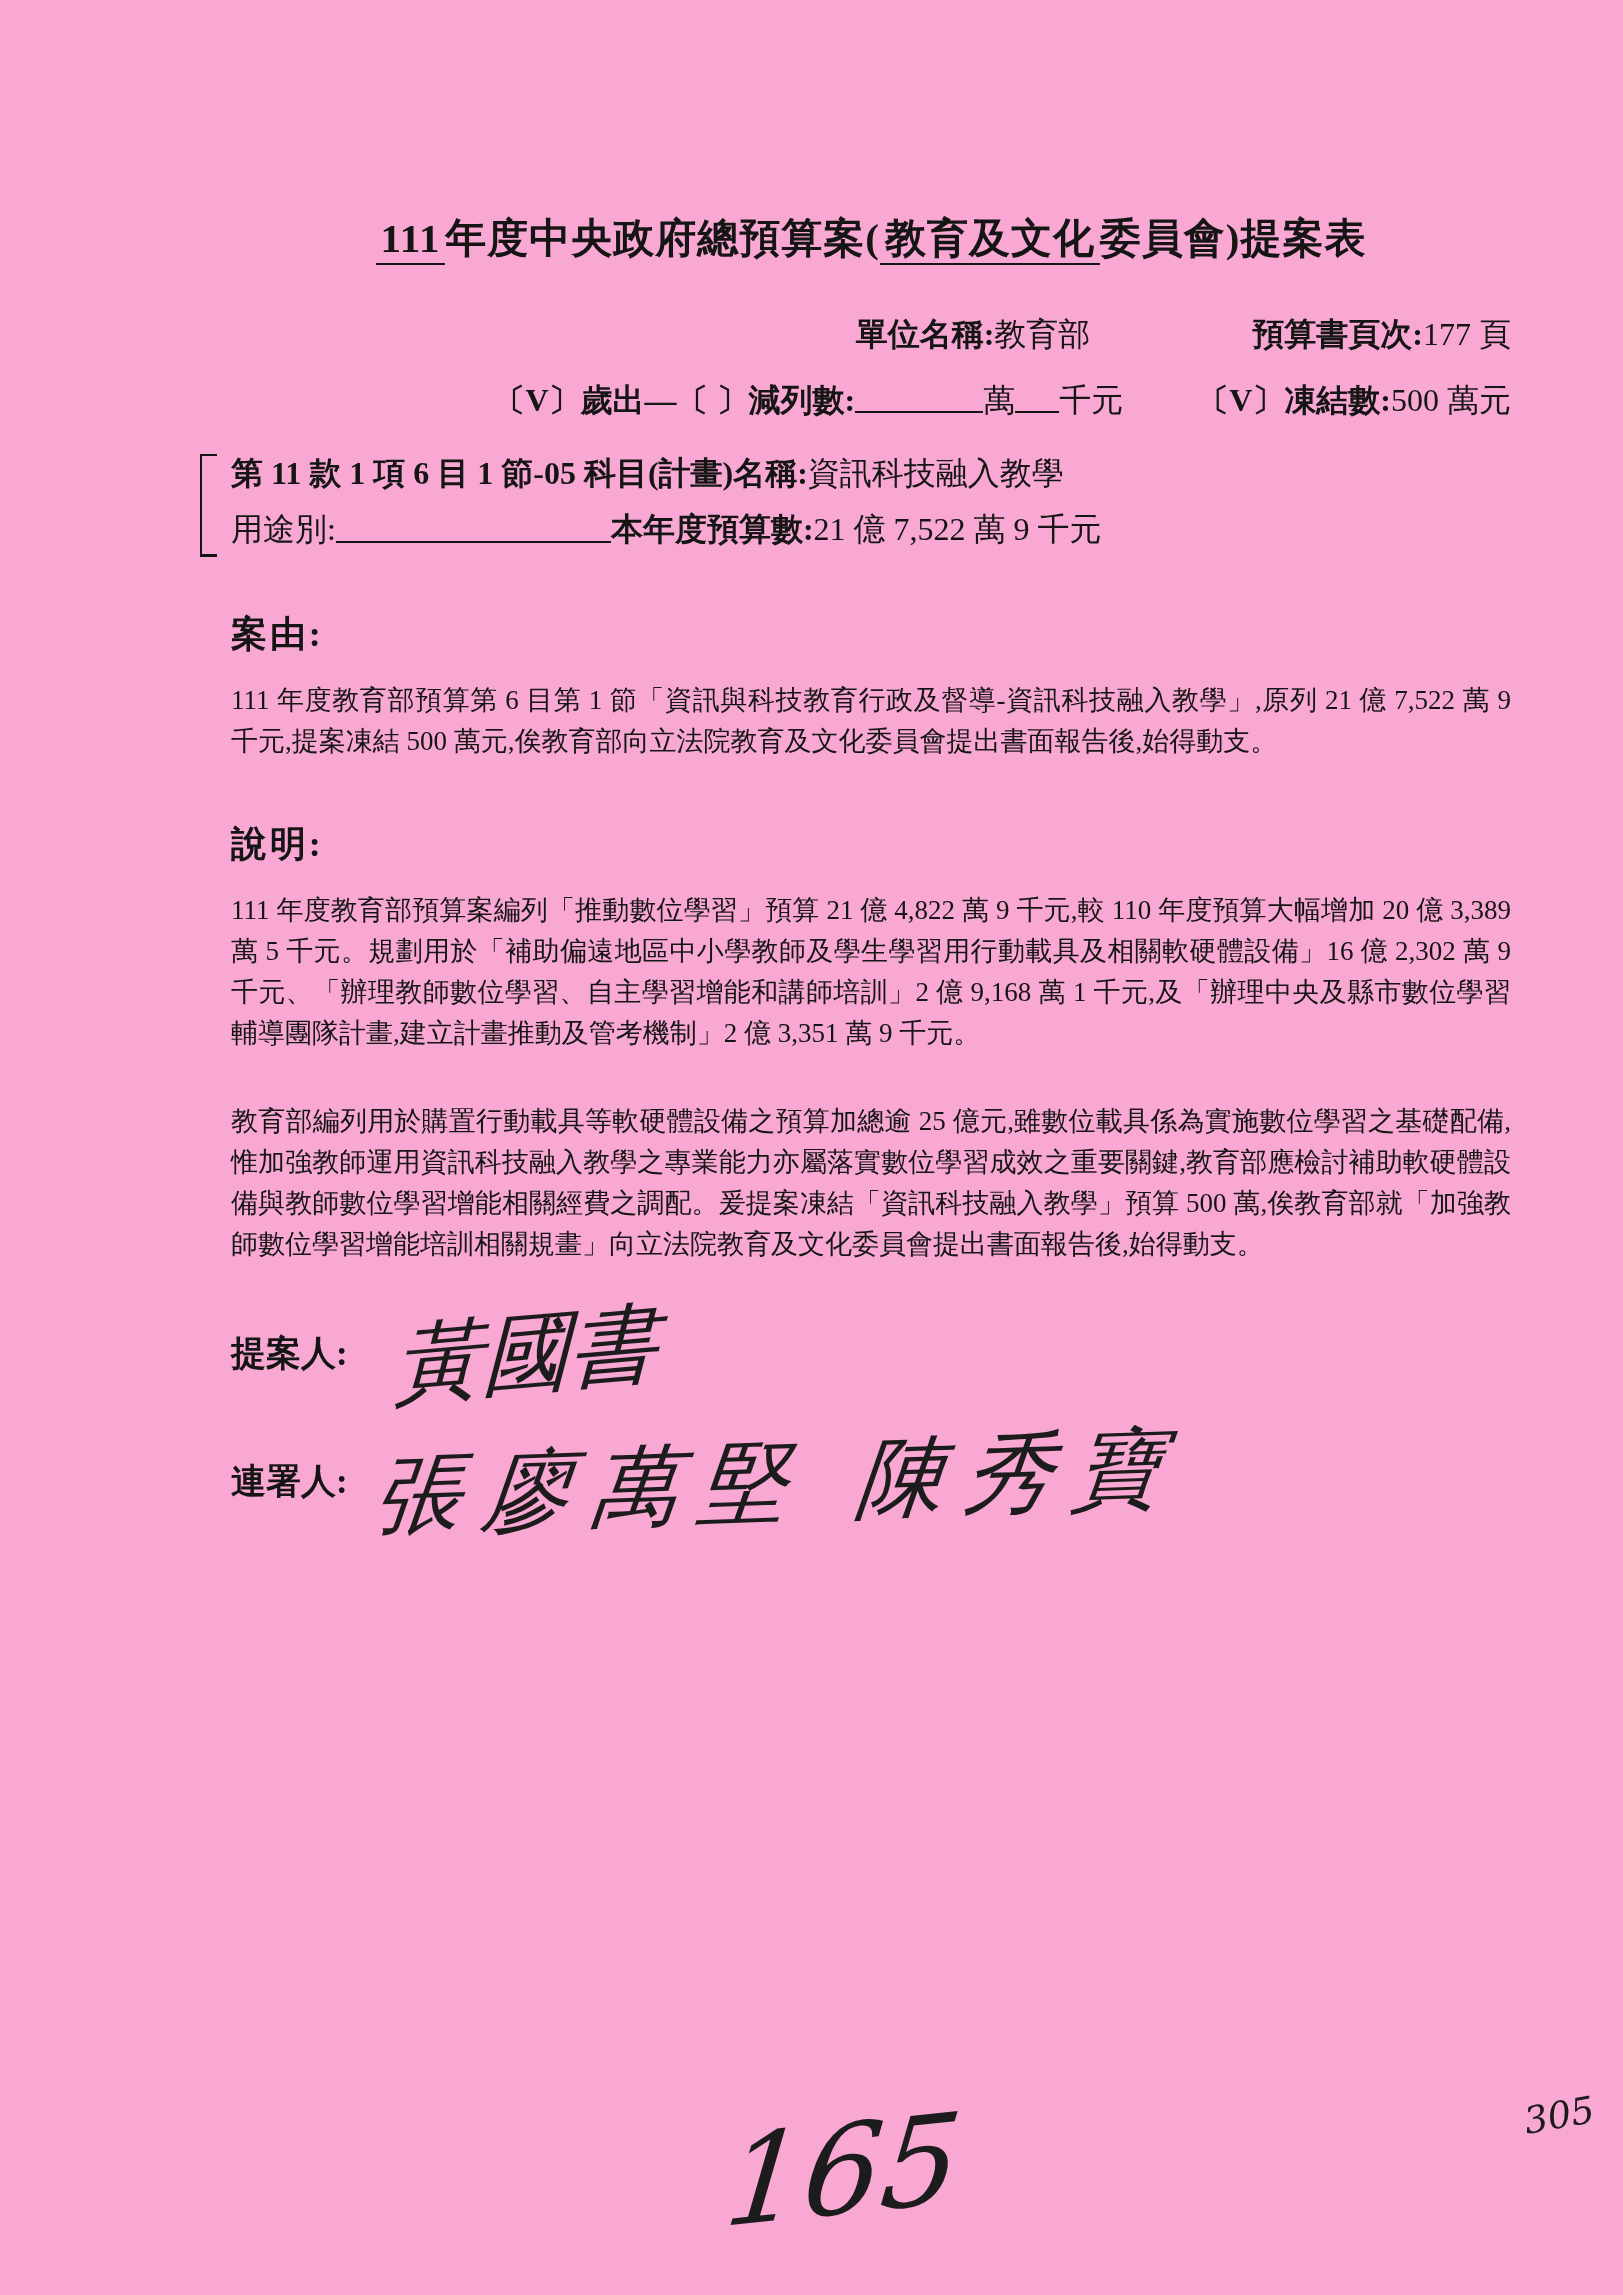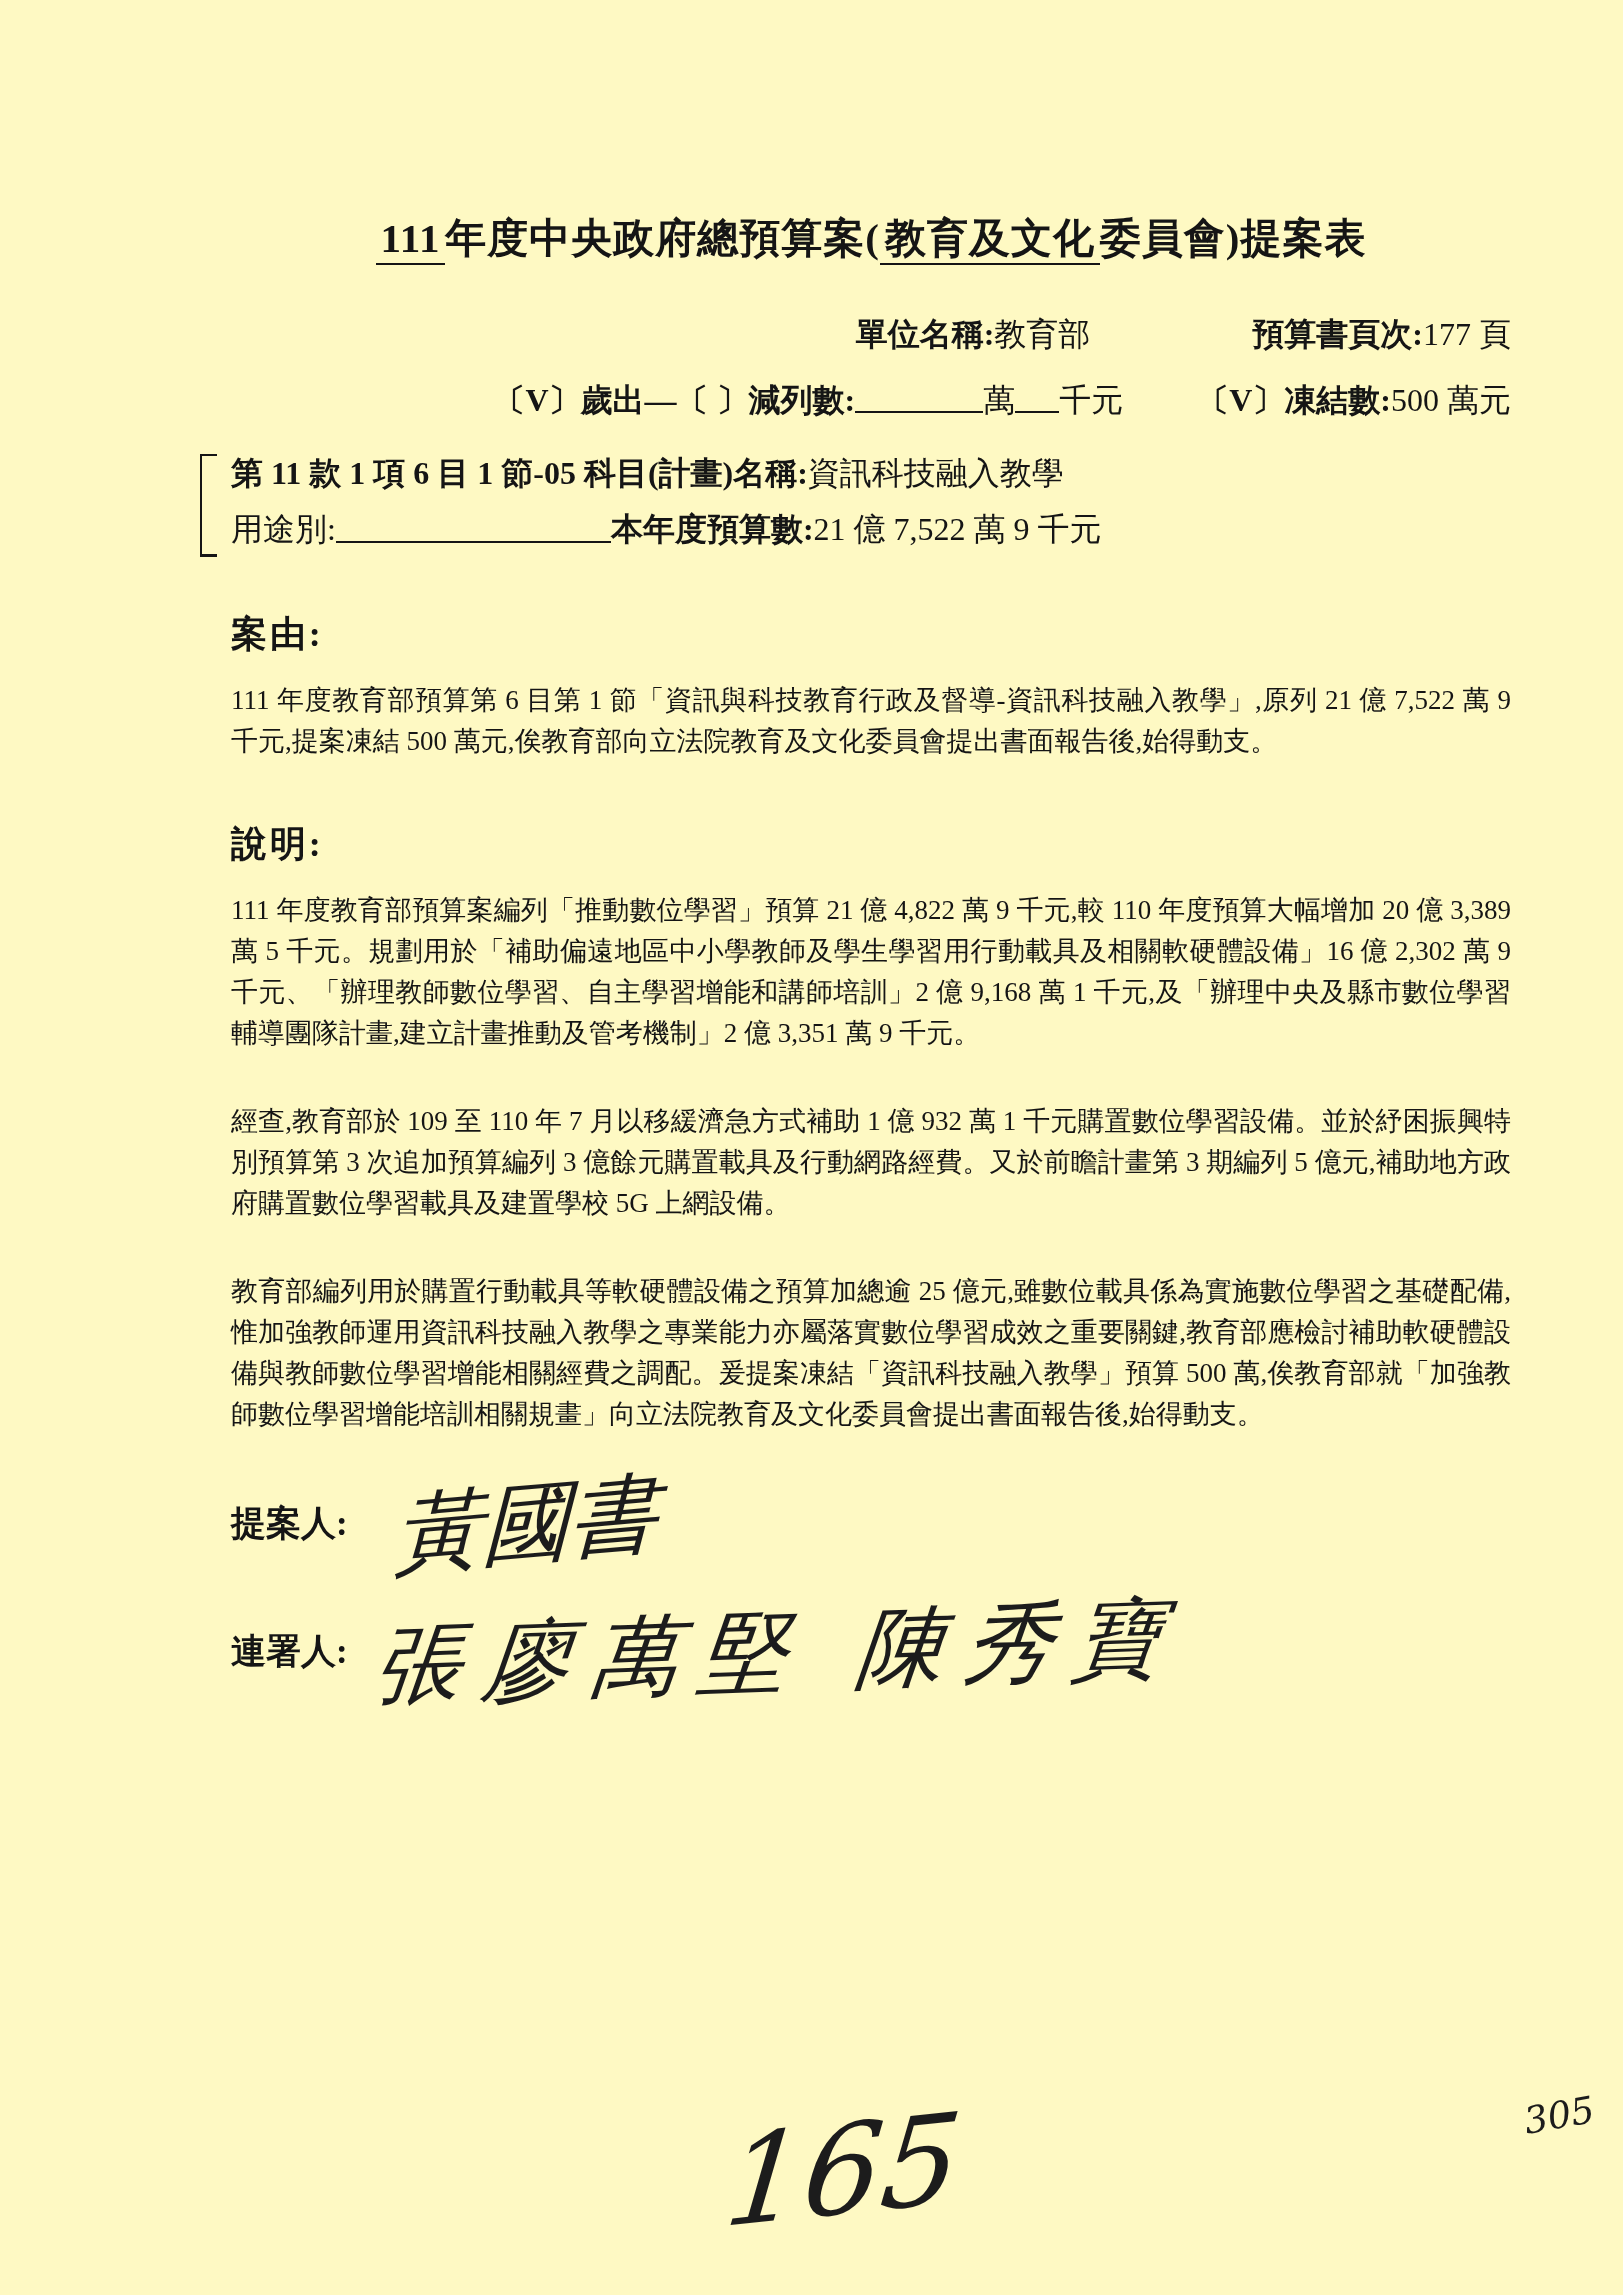--- a/index.html
+++ b/index.html
@@ -1,20 +1,20 @@
 <!DOCTYPE html>
 <html style="font-size:7.8px"><head>
 <meta charset="utf-8">
 <style>
   html,body{margin:0;padding:0;background:#e8e8e8;}
   .page{
     position:relative;
     width:1624px;
     height:2295px;
-    background:#fef9c3;
+    background:#f9a8d4;
     color:#151515;
     font-family:"Liberation Serif","DejaVu Serif",serif;
     overflow:hidden;
   }
   .content{padding:211px 113px 0 231px;}
   .title-row{
     text-align:center;
     font-size:41px;
     font-weight:700;
     letter-spacing:1px;
@@ -117,21 +117,20 @@
       <div class="subject-line">
         <span>用途別:</span><span class="blank w560"></span><span class="b">本年度預算數:</span><span>21 億 7,522 萬 9 千元</span>
       </div>
     </div>
 
     <div class="sec-heading">案由:</div>
     <div class="para">111 年度教育部預算第 6 目第 1 節「資訊與科技教育行政及督導-資訊科技融入教學」,原列 21 億 7,522 萬 9 千元,提案凍結 500 萬元,俟教育部向立法院教育及文化委員會提出書面報告後,始得動支。</div>
 
     <div class="sec-heading">說明:</div>
     <div class="para">111 年度教育部預算案編列「推動數位學習」預算 21 億 4,822 萬 9 千元,較 110 年度預算大幅增加 20 億 3,389 萬 5 千元。規劃用於「補助偏遠地區中小學教師及學生學習用行動載具及相關軟硬體設備」16 億 2,302 萬 9 千元、「辦理教師數位學習、自主學習增能和講師培訓」2 億 9,168 萬 1 千元,及「辦理中央及縣市數位學習輔導團隊計畫,建立計畫推動及管考機制」2 億 3,351 萬 9 千元。</div>
-    <div class="para gap">經查,教育部於 109 至 110 年 7 月以移緩濟急方式補助 1 億 932 萬 1 千元購置數位學習設備。並於紓困振興特別預算第 3 次追加預算編列 3 億餘元購置載具及行動網路經費。又於前瞻計畫第 3 期編列 5 億元,補助地方政府購置數位學習載具及建置學校 5G 上網設備。</div>
     <div class="para gap">教育部編列用於購置行動載具等軟硬體設備之預算加總逾 25 億元,雖數位載具係為實施數位學習之基礎配備,惟加強教師運用資訊科技融入教學之專業能力亦屬落實數位學習成效之重要關鍵,教育部應檢討補助軟硬體設備與教師數位學習增能相關經費之調配。爰提案凍結「資訊科技融入教學」預算 500 萬,俟教育部就「加強教師數位學習增能培訓相關規畫」向立法院教育及文化委員會提出書面報告後,始得動支。</div>
 
     <div class="sign-row">
       <span>提案人:</span>
       <span class="handwriting sig-proposer">黃國書</span>
     </div>
     <div class="sign-row">
       <span>連署人:</span>
       <span class="handwriting sig-cosigners">張廖萬堅 陳秀寶</span>
     </div>

